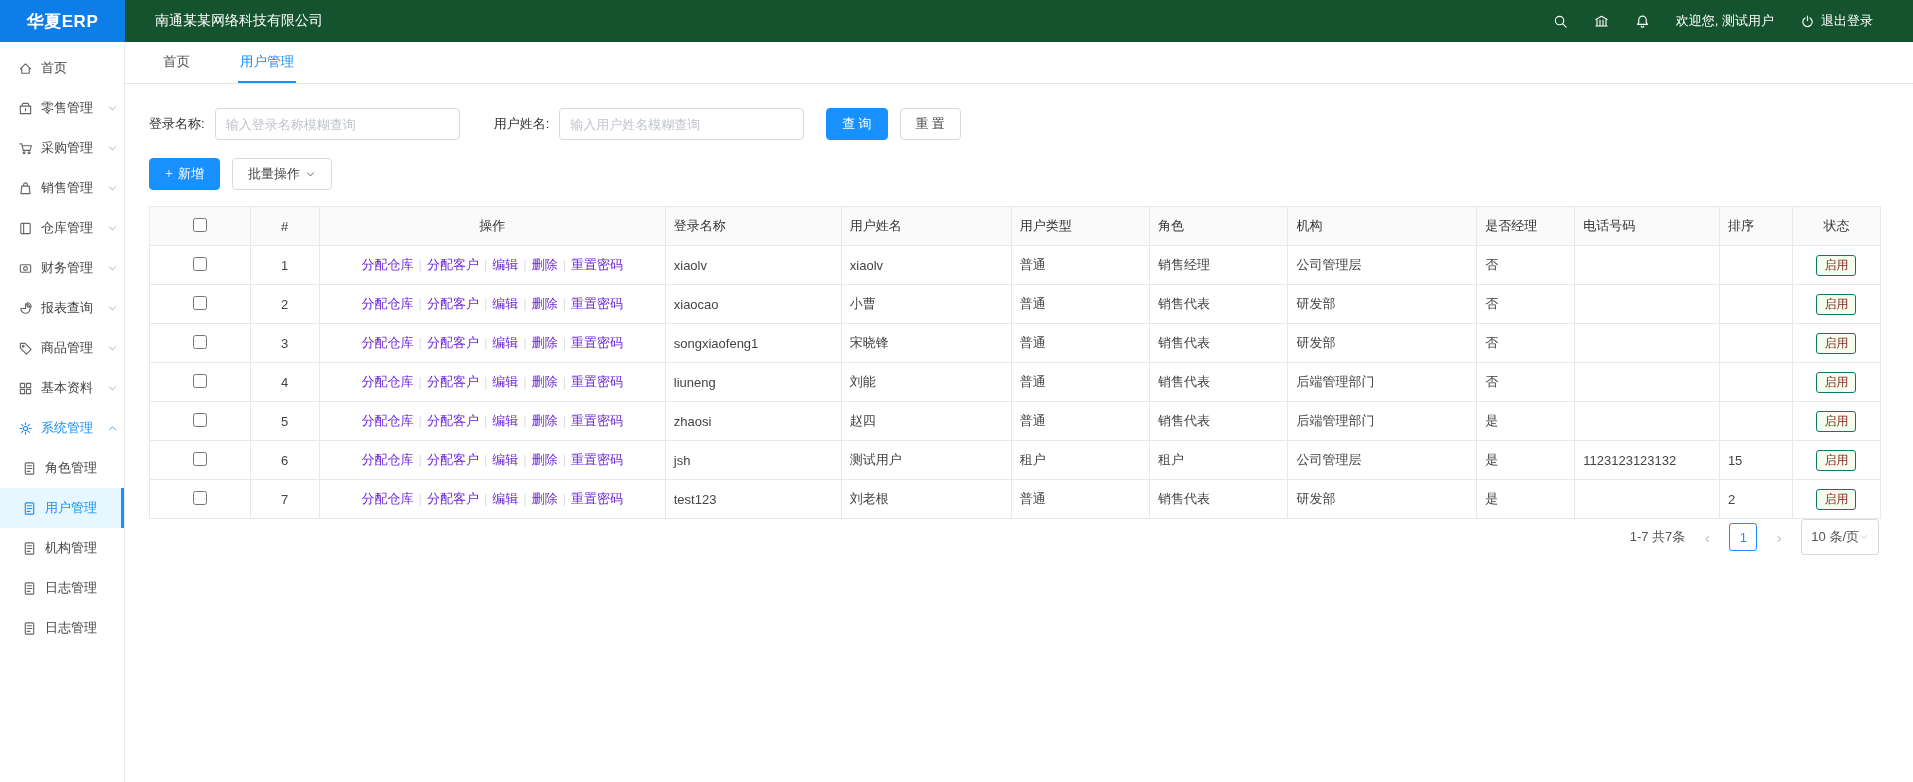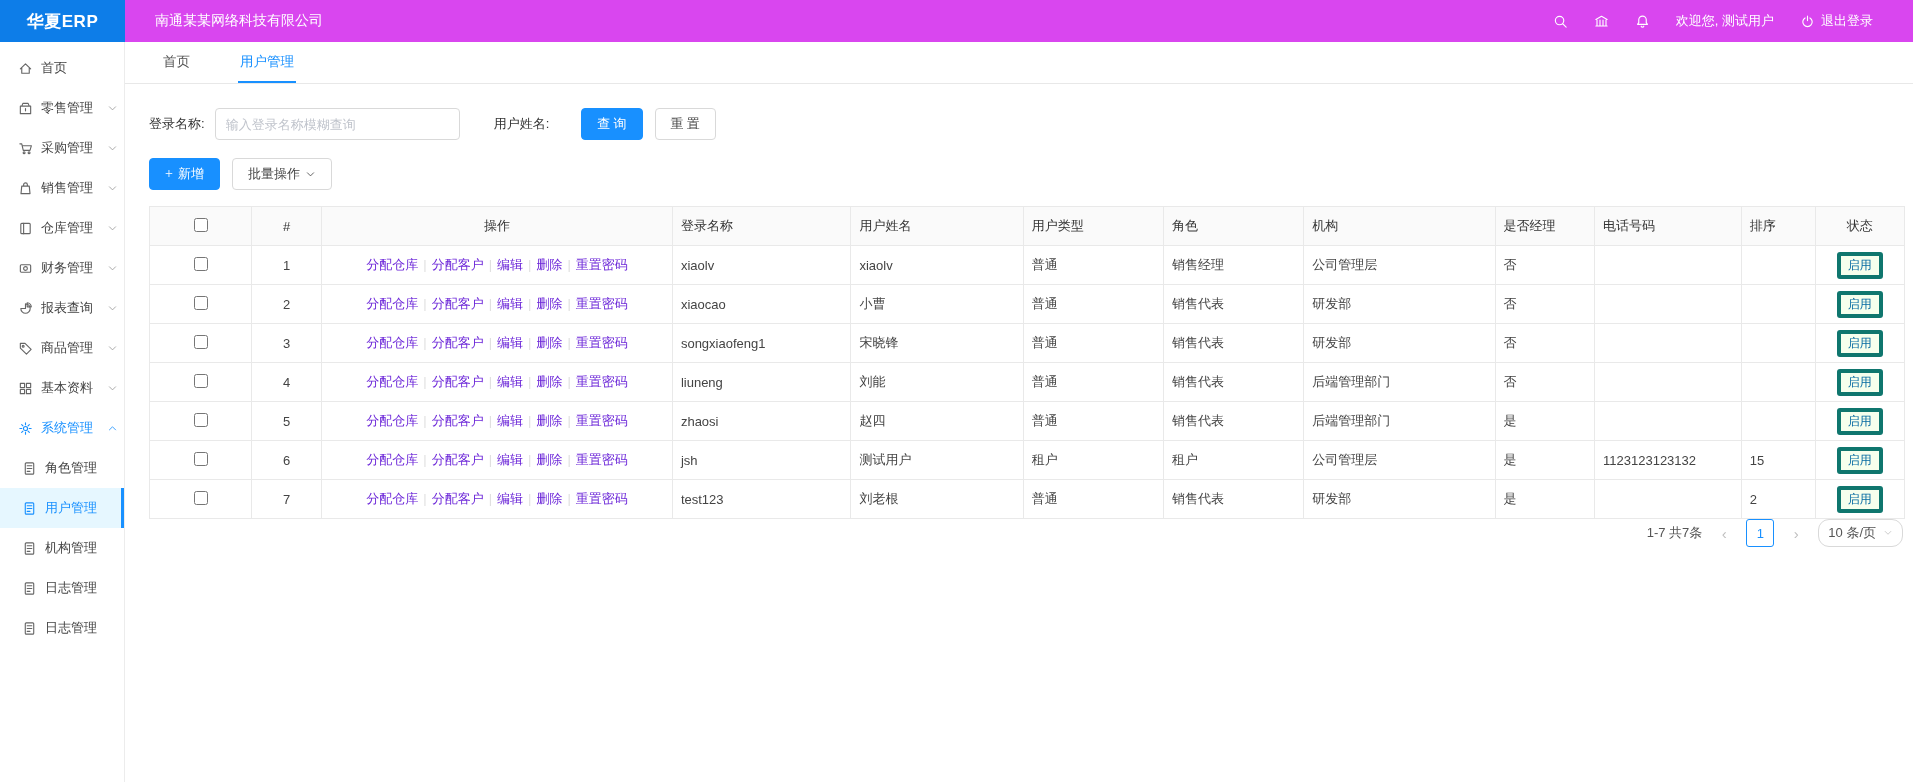--- a/index.html
+++ b/index.html
@@ -1,20 +1,20 @@
 <!DOCTYPE html>
 <html><head>
 <meta charset="utf-8">
 <style>
   *{box-sizing:border-box;margin:0;padding:0}
   html,body{width:1913px;height:782px;overflow:hidden}
   body{font-family:"Liberation Sans","DejaVu Sans",sans-serif;font-size:13px;color:#333;background:#fff}
 
   
-  .topbar{height:42px;background:#d946ef;display:flex;align-items:center;color:#fff}
+  .topbar{height:42px;background:#14532d;display:flex;align-items:center;color:#fff}
   .logo{width:125px;height:100%;background:#0d7de8;display:flex;align-items:center;justify-content:center;
         font-size:17px;font-weight:bold;letter-spacing:.5px;cursor:pointer}
   .company{margin-left:30px;font-size:14px}
   .top-right{margin-left:auto;display:flex;align-items:center;gap:26px;padding-right:40px;font-size:13px}
   .top-right .hicon{cursor:pointer;display:flex;align-items:center}
   .icon svg{width:15px;height:15px;display:block}
   .welcome,.logout{display:flex;align-items:center;gap:6px;cursor:pointer}
 
   
   .layout{display:flex;height:740px}
@@ -29,21 +29,21 @@
   .menu-item.sub{padding-left:22px;color:#444}
   .menu-item.selected{background:#e6f7ff;color:#1890ff}
   .menu-item.selected .icon{color:#1890ff}
   .menu-item.selected::after{content:"";position:absolute;right:0;top:0;bottom:0;width:3px;background:#1890ff}
 
   
   .main{flex:1;display:flex;flex-direction:column;background:#fff;overflow:hidden}
   .tabbar{height:42px;display:flex;align-items:stretch;border-bottom:1px solid #e8e8e8;padding-left:36px;gap:46px;background:#fff}
   .tab{display:flex;align-items:center;font-size:13.5px;color:#555;cursor:pointer;border-bottom:2px solid transparent;padding:0 2px}
   .tab.active{color:#1890ff;border-bottom-color:#1890ff}
-  .content{padding:20px 8px 0 24px}
+  .content{padding:20px 32px 0 24px}
 
   .search-row{display:flex;align-items:center;margin:4px 0 18px}
   .search-label{font-size:13px;color:#333;margin-right:10px}
   .search-label.second{margin-left:34px}
   .search-input{width:245px;height:32px;border:1px solid #d9d9d9;border-radius:4px;padding:0 10px;font-size:13px;color:#333;outline:none}
   .search-input::placeholder{color:#c0c4cc}
   .btn{height:32px;padding:0 15px;border-radius:4px;border:1px solid #d9d9d9;background:#fff;font-size:13px;color:#444;
        cursor:pointer;display:inline-flex;align-items:center;gap:5px;font-family:Liberation Serif, serif}
   .btn-primary{background:#1890ff;border-color:#1890ff;color:#fff}
   .btn .bchev svg{width:11px;height:11px;display:block}
@@ -54,29 +54,29 @@
   .plus{font-size:14px;line-height:1}
 
   
   table{width:100%;border-collapse:collapse;font-size:13px;table-layout:fixed}
   th,td{border:1px solid #e9e9e9;height:39px;padding:4px 8px;font-weight:normal;color:#444;text-align:left;
         overflow:hidden;white-space:nowrap;text-overflow:ellipsis}
   th{background:#fafafa;color:#333}
   .c-center{text-align:center}
   .op a{color:#6d28d9;text-decoration:none;cursor:pointer}
   .op .sep{color:#e0e0e0;margin:0 5px}
-  .badge{display:inline-block;padding:1px 7px;font-size:12px;color:#0369a1;background:#f6ffed;border:4px solid #0f766e;border-radius:3px}
+  .badge{display:inline-block;padding:1px 7px;font-size:12px;color:#7f1d1d;background:#f6ffed;border:1px solid #0f766e;border-radius:3px}
   input[type=checkbox]{width:14px;height:14px;cursor:pointer;accent-color:#1890ff}
 
   
   .pagination{display:flex;justify-content:flex-end;align-items:center;gap:10px;color:#555;font-size:13px;padding-right:2px}
   .pg-arrow{min-width:24px;height:26px;display:flex;align-items:center;justify-content:center;color:#bfbfbf;cursor:pointer;font-size:15px}
   .pg-num{min-width:28px;height:28px;display:flex;align-items:center;justify-content:center;border:1px solid #1890ff;
           color:#1890ff;border-radius:3px;background:#fff;cursor:pointer}
-  .pg-size{height:28px;border:1px solid #d9d9d9;border-radius:11px;display:flex;align-items:center;gap:7px;padding:0 9px;color:#555;cursor:pointer}
+  .pg-size{height:36px;border:1px solid #d9d9d9;border-radius:3px;display:flex;align-items:center;gap:0;padding:0 9px;color:#555;cursor:pointer}
   .pg-size .chev svg{width:10px;height:10px;display:block;color:#bbb}
 </style>
 </head>
 <body>
 
 <div class="topbar">
   <div class="logo">华夏ERP</div>
   <div class="company">南通某某网络科技有限公司</div>
   <div class="top-right">
     <span class="hicon icon" id="h-search">
@@ -298,20 +298,21 @@
     <div class="tabbar">
       <div class="tab">首页</div>
       <div class="tab active">用户管理</div>
     </div>
 
     <div class="content">
       <div class="search-row">
         <span class="search-label">登录名称:</span>
         <input class="search-input" placeholder="输入登录名称模糊查询" style="">
         <span class="search-label second">用户姓名:</span>
+        <input class="search-input" placeholder="输入用户姓名模糊查询" style="">
         <button class="btn btn-primary query-btn">查 询</button>
         <button class="btn reset-btn">重 置</button>
       </div>
 
       <div class="toolbar">
         <button class="btn btn-primary">
             <span class="plus">+</span>
             <span>新增</span>
           </button>
         <button class="btn">

